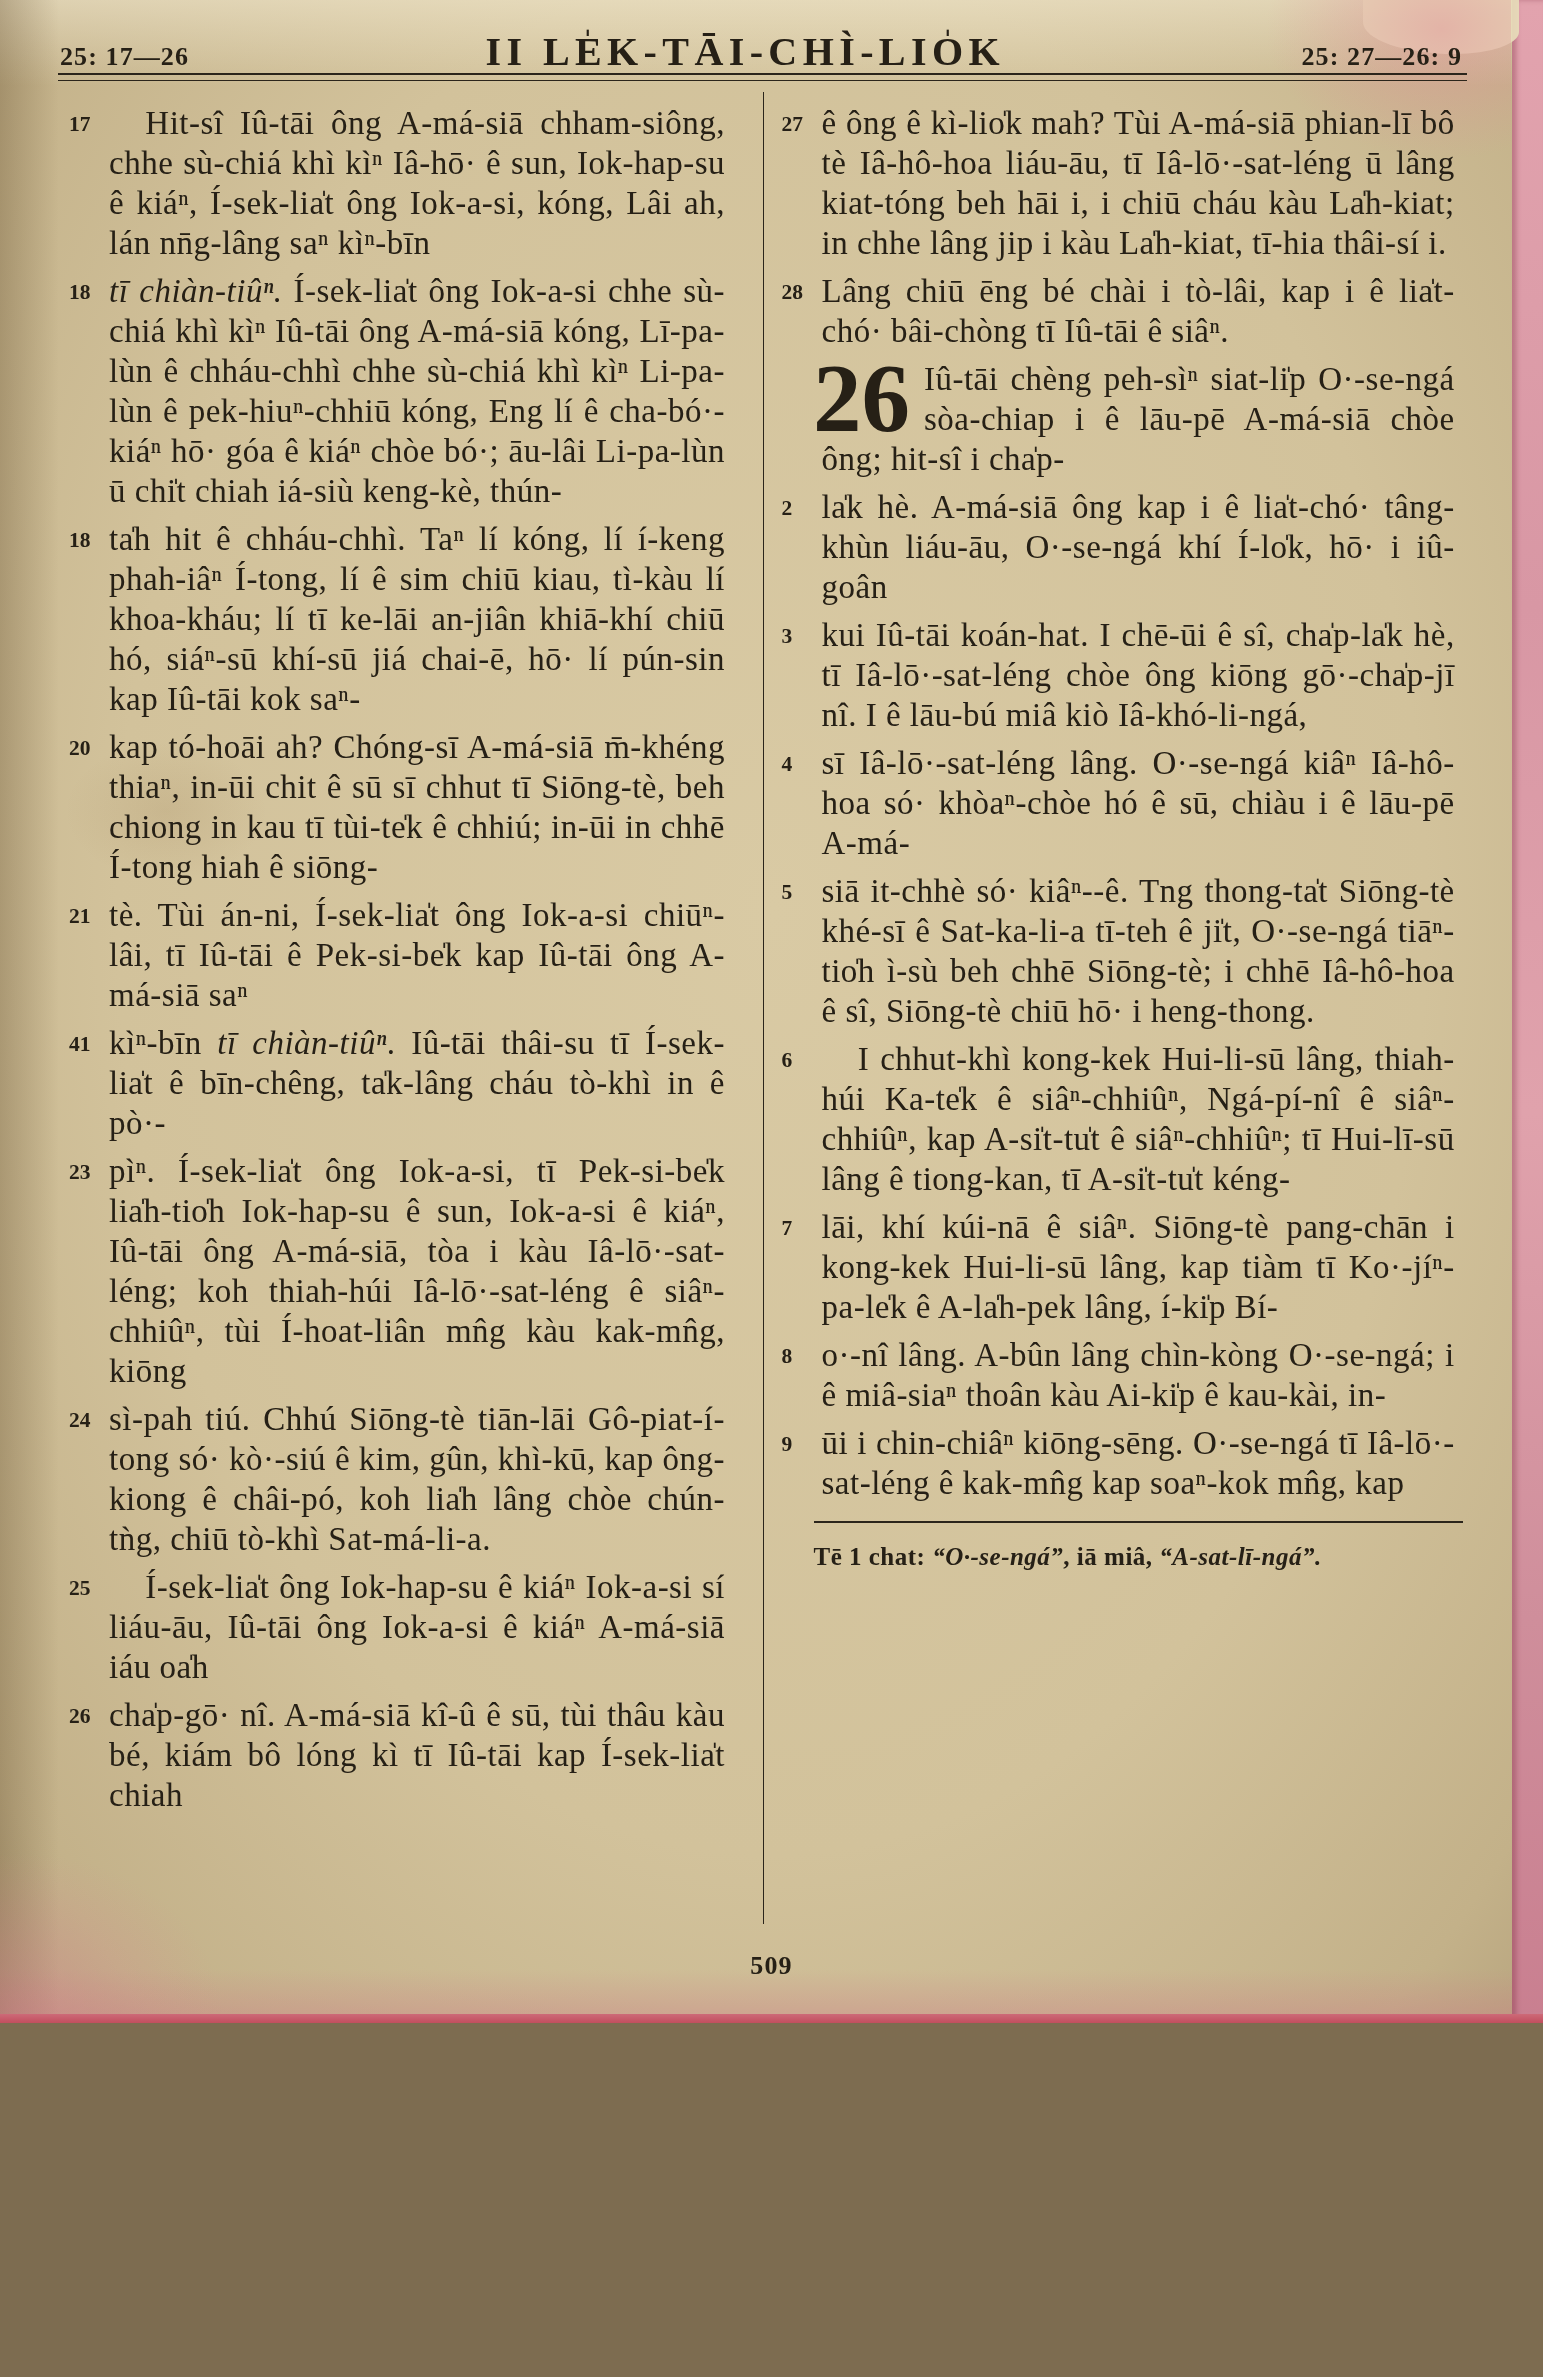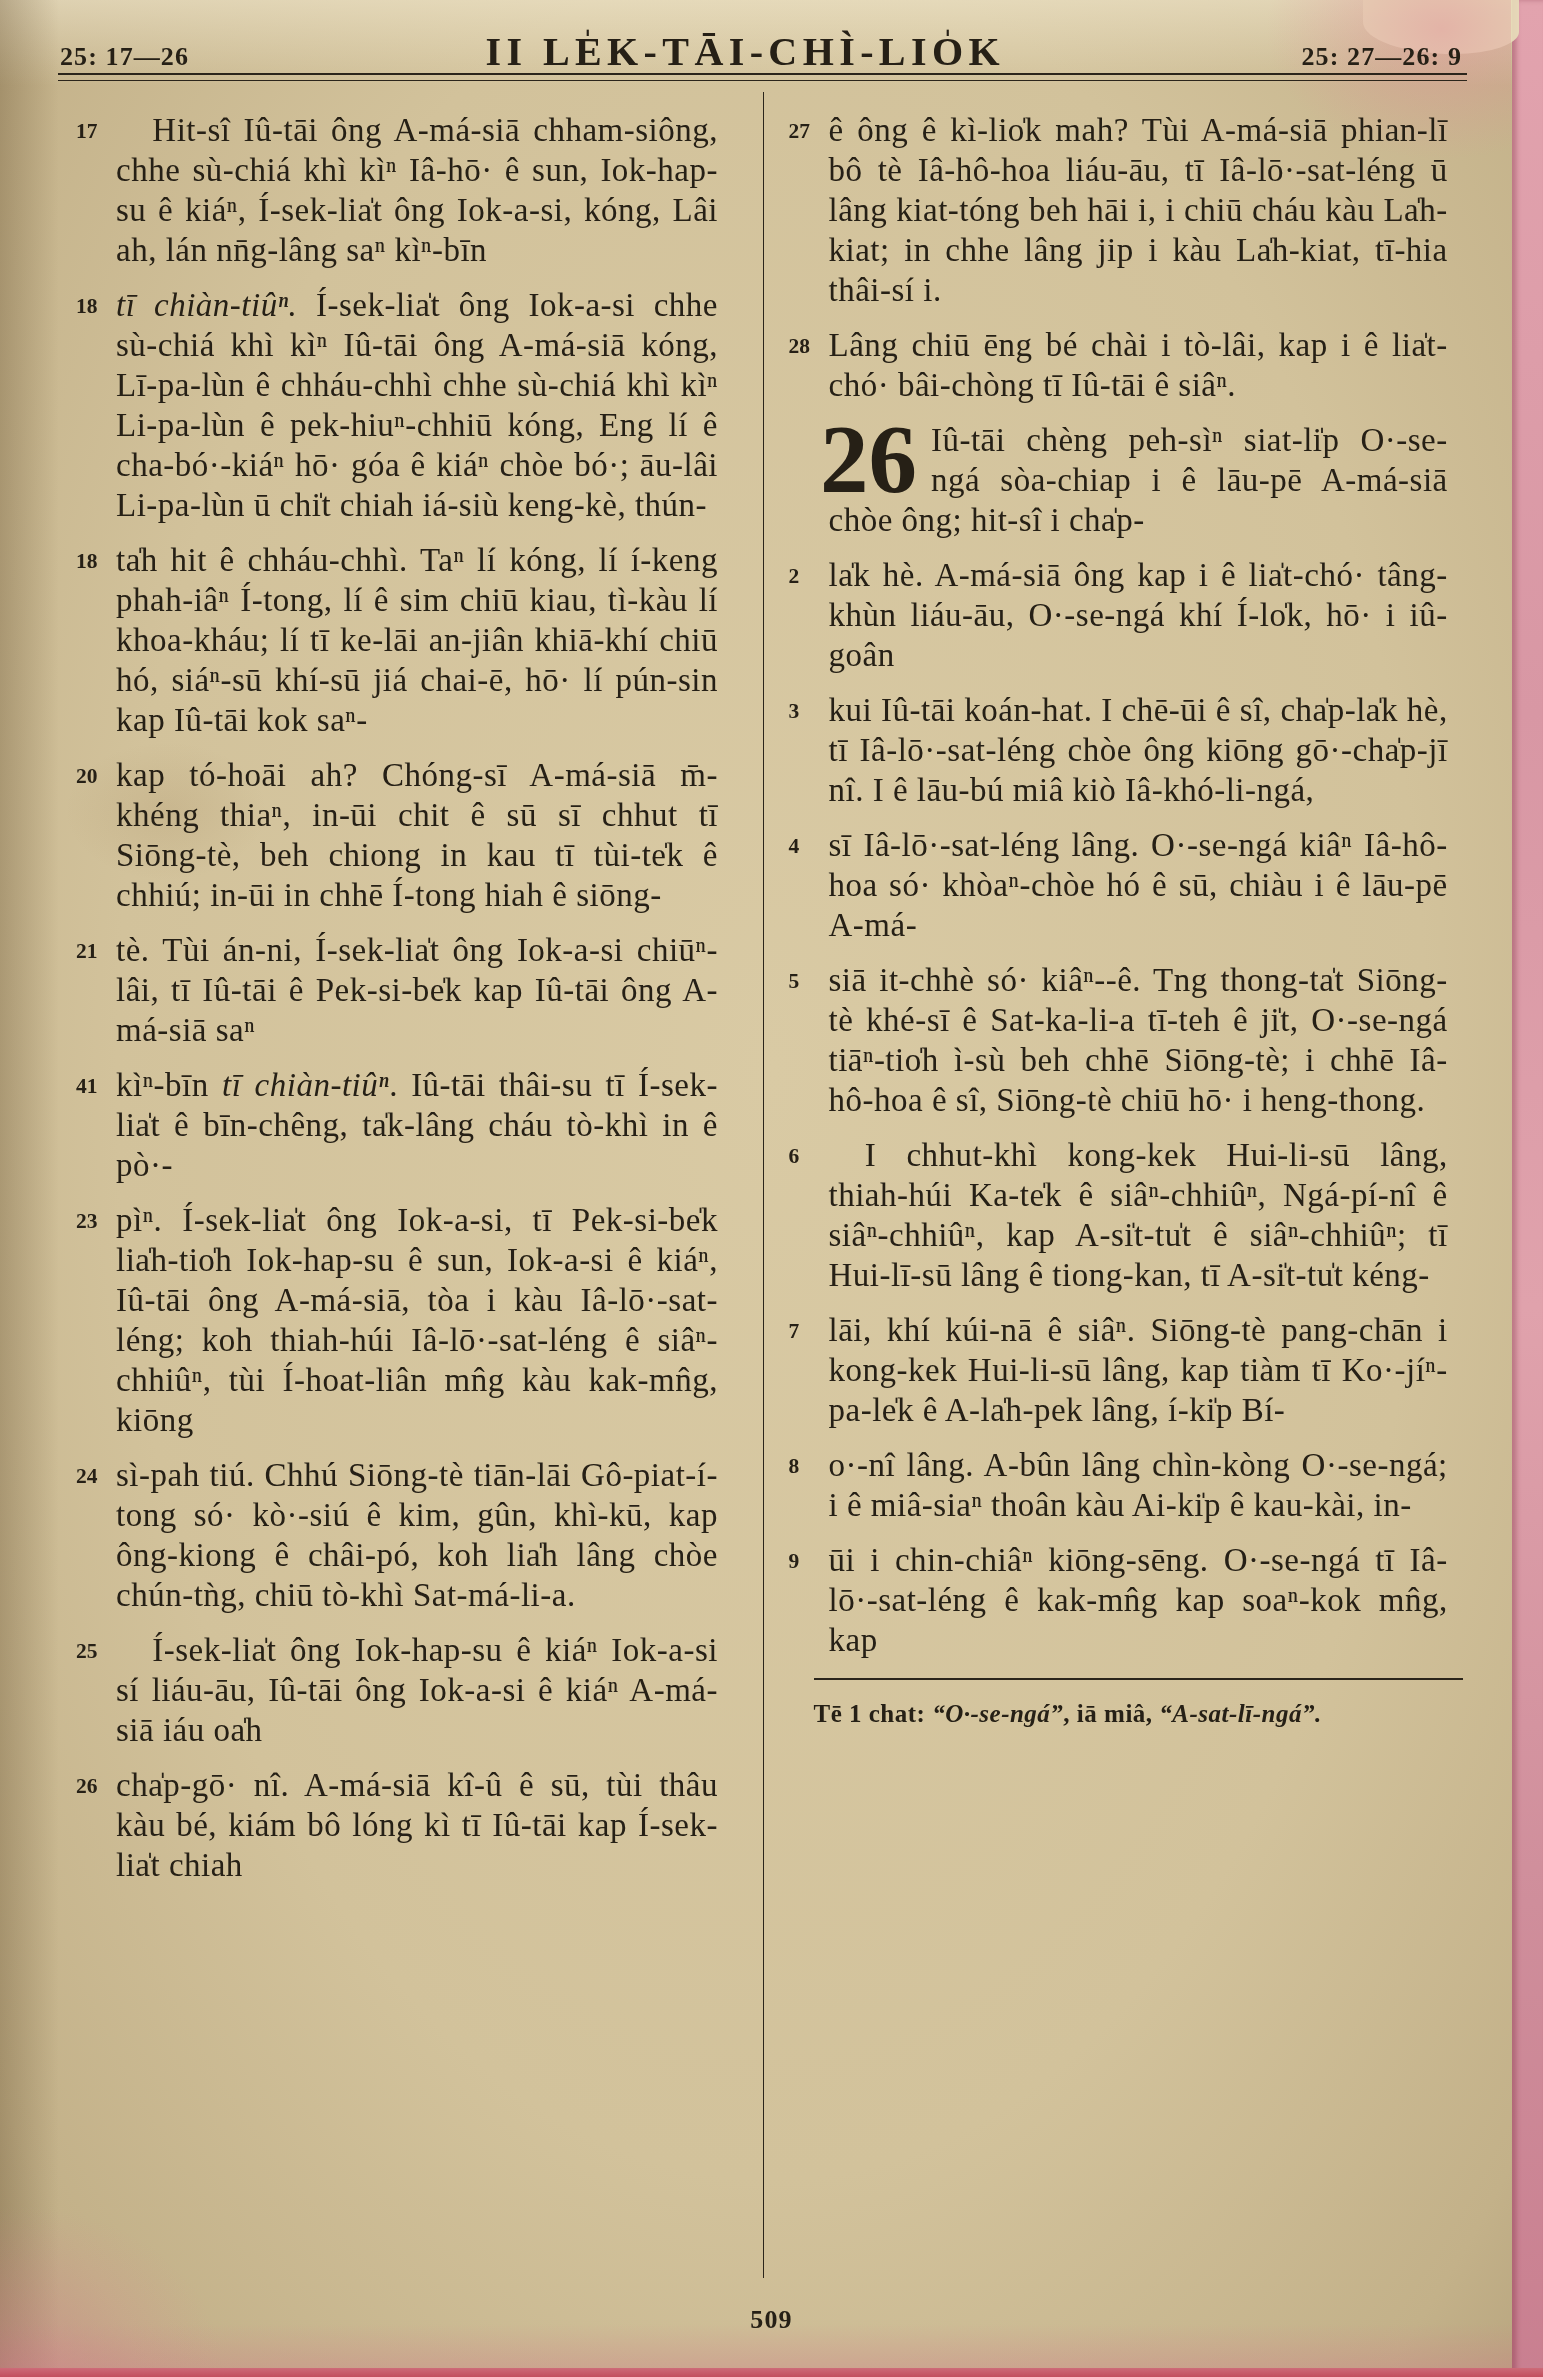--- a/index.html
+++ b/index.html
@@ -2,21 +2,21 @@
 <html style="font-size:8.6px"><head>
 <meta charset="utf-8">
 <style>
   html,body{margin:0;padding:0;}
   body{
     width:1543px;height:2377px;
     background:#7d6c50;
     font-family:"Liberation Serif","DejaVu Serif",serif;
   }
   .page{
-    position:relative;width:1543px;height:2377px;overflow:hidden;
+    position:relative;width:1543px;height:2023px;overflow:hidden;
     color:#262016;
     background:
       linear-gradient(90deg, rgba(82,60,30,.28), rgba(82,60,30,0) 59px),
       linear-gradient(180deg, rgba(248,240,216,.5), rgba(248,240,216,0) 86px),
       linear-gradient(0deg, rgba(205,120,135,.40), rgba(205,120,135,0) 54px),
       radial-gradient(ellipse at 50% 45%, #d9caa4 0%, #d2c29b 60%, #c3b189 90%, #b7a47e 100%);
   }
   
   .right-edge{
     position:absolute;right:0;top:0;width:31px;height:100%;
@@ -56,21 +56,21 @@
     border-top:2.1px solid #2b251b;border-bottom:1.6px solid #2b251b;
   }
   
   .columns{
     position:absolute;top:92px;left:58px;right:76px;bottom:99px;
     display:flex;overflow:hidden;
   }
   .col{flex:1 1 50%;box-sizing:border-box;font-size:33px;line-height:40px;letter-spacing:0.5px;}
   .col-left{padding:3.2px 29.5px 0 43px;}
   .col-right{border-left:1.6px solid #2b251b;padding:3.2px 4.3px 0 50px;}
-  .verse{position:relative;text-align:justify;margin:15px;}
+  .verse{position:relative;text-align:justify;margin:8px;}
   .verse.para{text-indent:1.1em;}
   .verse.gap{margin-top:4.3px;}
   .vnum{
     position:absolute;left:-40px;top:1.1px;
     font-size:21.5px;font-weight:bold;letter-spacing:0;text-indent:0;
   }
   .chapnum{
     float:left;font-size:97px;line-height:74px;font-weight:bold;
     margin:3.2px 14px 0 -8.6px;letter-spacing:0;
   }

